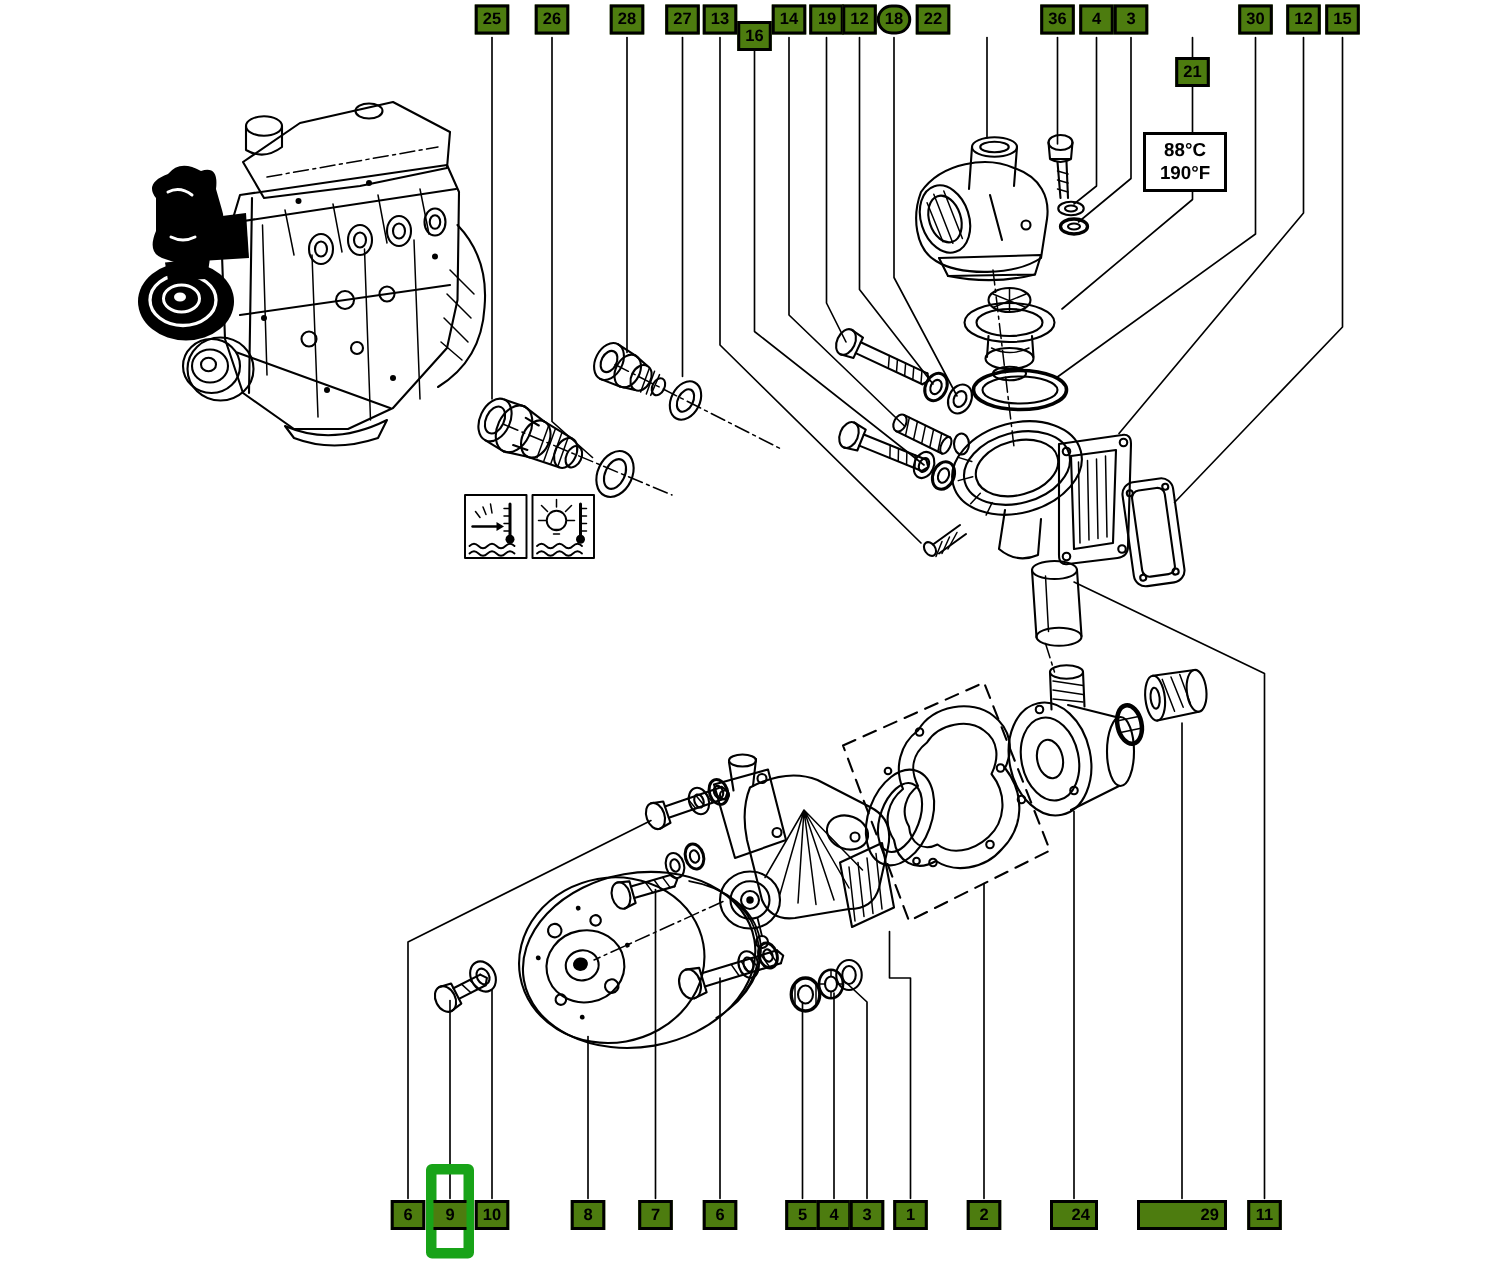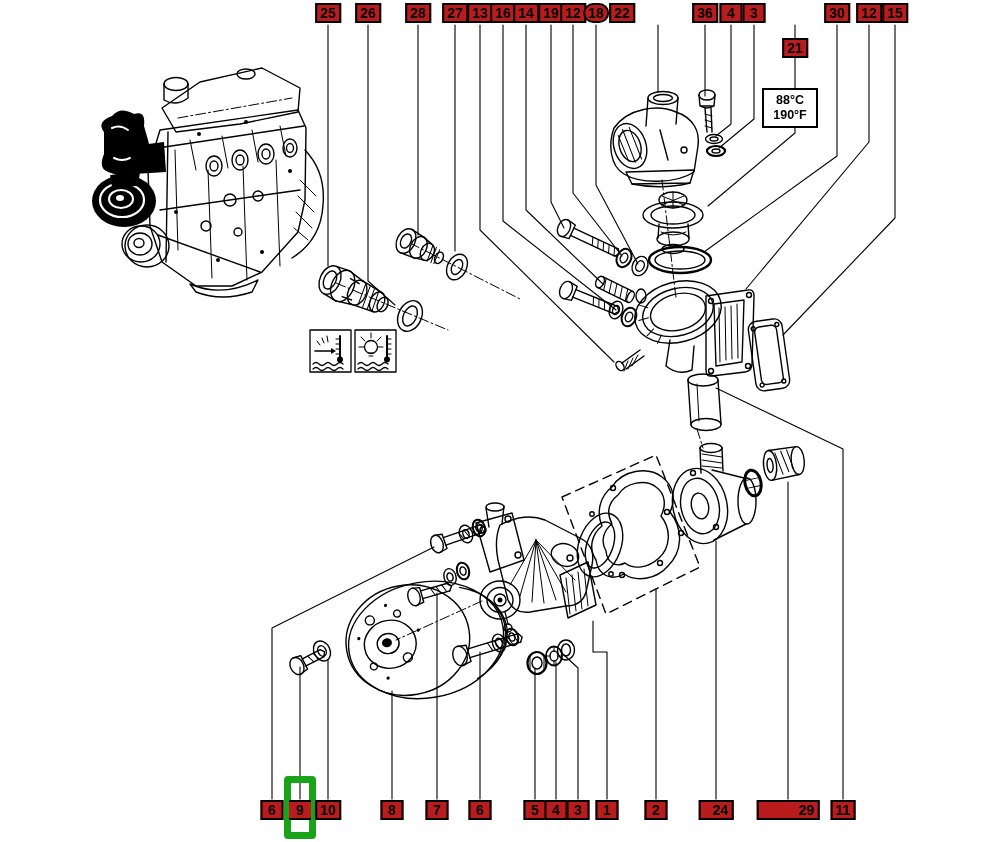--- a/index.html
+++ b/index.html
@@ -4,22 +4,22 @@
 <style>
   html,body{margin:0;padding:0;}
   body{
     width:1000px;height:842px;position:relative;background:#ffffff;
     font-family:"Liberation Sans", sans-serif;overflow:hidden;
   }
   #art{position:absolute;left:0;top:0;z-index:1;}
   .callout{
     position:absolute;transform:translateX(-50%);
     min-width:13px;height:16px;padding:0 3px;
-    border:2px solid #000;background:#b91c1c;
-    font-weight:bold;font-size:14px;line-height:16px;text-align:center;
+    border:2px solid #000;background:#4d7c0f;
+    font-weight:bold;font-size:11px;line-height:16px;text-align:center;
     z-index:3;box-sizing:content-box;color:#000;
   }
   .callout.hl{border-left:none;border-right:none;min-width:20px;padding:0 1px;}
   .hl-ring{
     position:absolute;left:284px;top:776px;width:18px;height:49px;
     border:7px solid #18A318;border-radius:4px;background:transparent;z-index:2;
   }
   .temp-label{
     position:absolute;left:762px;top:88px;width:52px;
     border:2px solid #000;background:#fff;z-index:3;
@@ -480,21 +480,21 @@
   <div>88°C</div>
   <div>190°F</div>
 </div>
 
 <div id="callout-layer">
     <div class="callout" style="left: 328px; top: 3px;">25</div>
     <div class="callout" style="left: 368px; top: 3px;">26</div>
     <div class="callout" style="left: 418px; top: 3px;">28</div>
     <div class="callout" style="left: 455px; top: 3px;">27</div>
     <div class="callout" style="left: 480px; top: 3px;">13</div>
-    <div class="callout" style="left: 503px; top: 3px;">16</div>
+    <div class="callout" style="left: 503px; top: 14px;">16</div>
     <div class="callout" style="left: 526px; top: 3px;">14</div>
     <div class="callout" style="left: 551px; top: 3px; text-align: right;">19</div>
     <div class="callout" style="left: 573px; top: 3px;">12</div>
     <div class="callout" style="left: 596px; top: 3px; border-radius: 10px;">18</div>
     <div class="callout" style="left: 622px; top: 3px;">22</div>
     <div class="callout" style="left: 705px; top: 3px;">36</div>
     <div class="callout" style="left: 731px; top: 3px;">4</div>
     <div class="callout" style="left: 754px; top: 3px;">3</div>
     <div class="callout" style="left: 795px; top: 3px; margin-top: 35px;">21</div>
     <div class="callout" style="left: 837px; top: 3px;">30</div>

